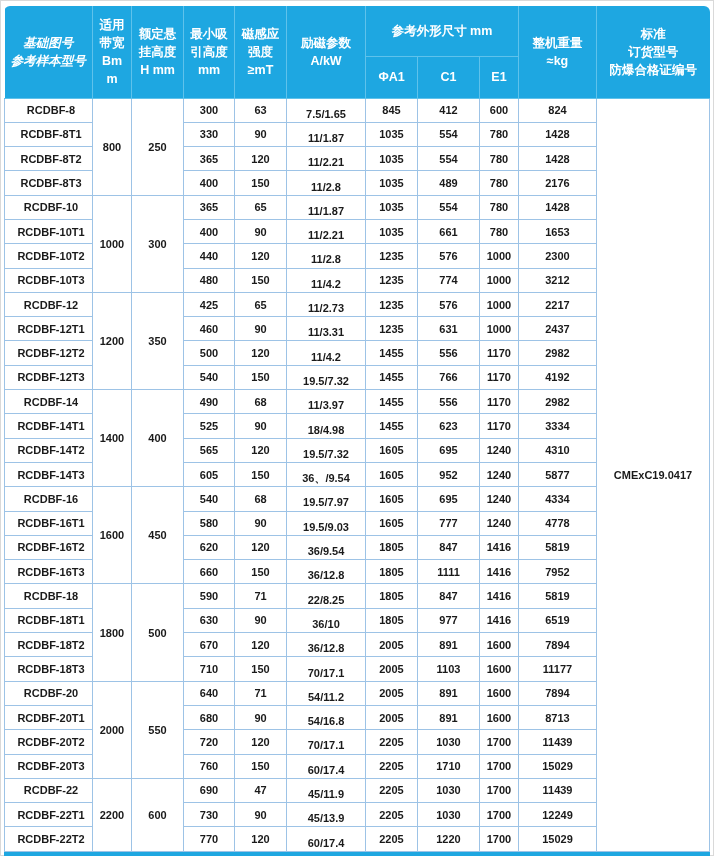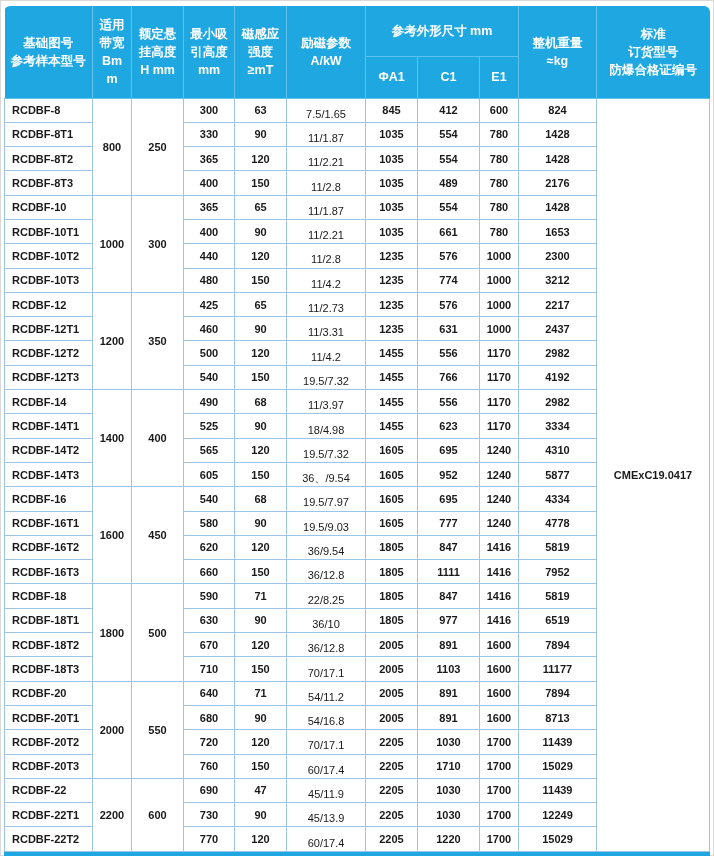--- a/index.html
+++ b/index.html
@@ -36,43 +36,43 @@
     font-size:12.5px;
     line-height:1.45;
     text-align:center;
     vertical-align:middle;
     border:1px solid var(--hdr-sep);
     padding:0 2px;
   }
   thead tr.h1{height:50px;}
   thead tr.h2{height:42px;}
   thead th{border-top:none;}
-  thead tr.h1 th:first-child{border-left:none;}
+  thead tr.h1 th:first-child{border-left:none;font-style:italic;}
   thead tr.h1 th:last-child{border-right:none;margin-top:29px;}
   .pre{white-space:pre-line;}
   tbody tr{height:24.3px;}
   tbody td{
     border:1px solid var(--grid);
     font-size:11px;
     color:var(--ink);
     text-align:center;
     vertical-align:middle;
     font-weight:700;
     padding:0 2px;
     overflow:hidden;
   }
   tbody td.model{
-    text-align:left;
+    text-align:center;
     padding-left:7px;
   }
   tbody td.akw{
     vertical-align:bottom;
     line-height:1.1;
     padding-bottom:2px;
-    font-weight:400;
+    font-weight:700;
   }
   tbody td.cert{
     font-weight:600;
     font-size:11px;
   }
 </style>
 </head>
 <body>
 
 <div class="page">

